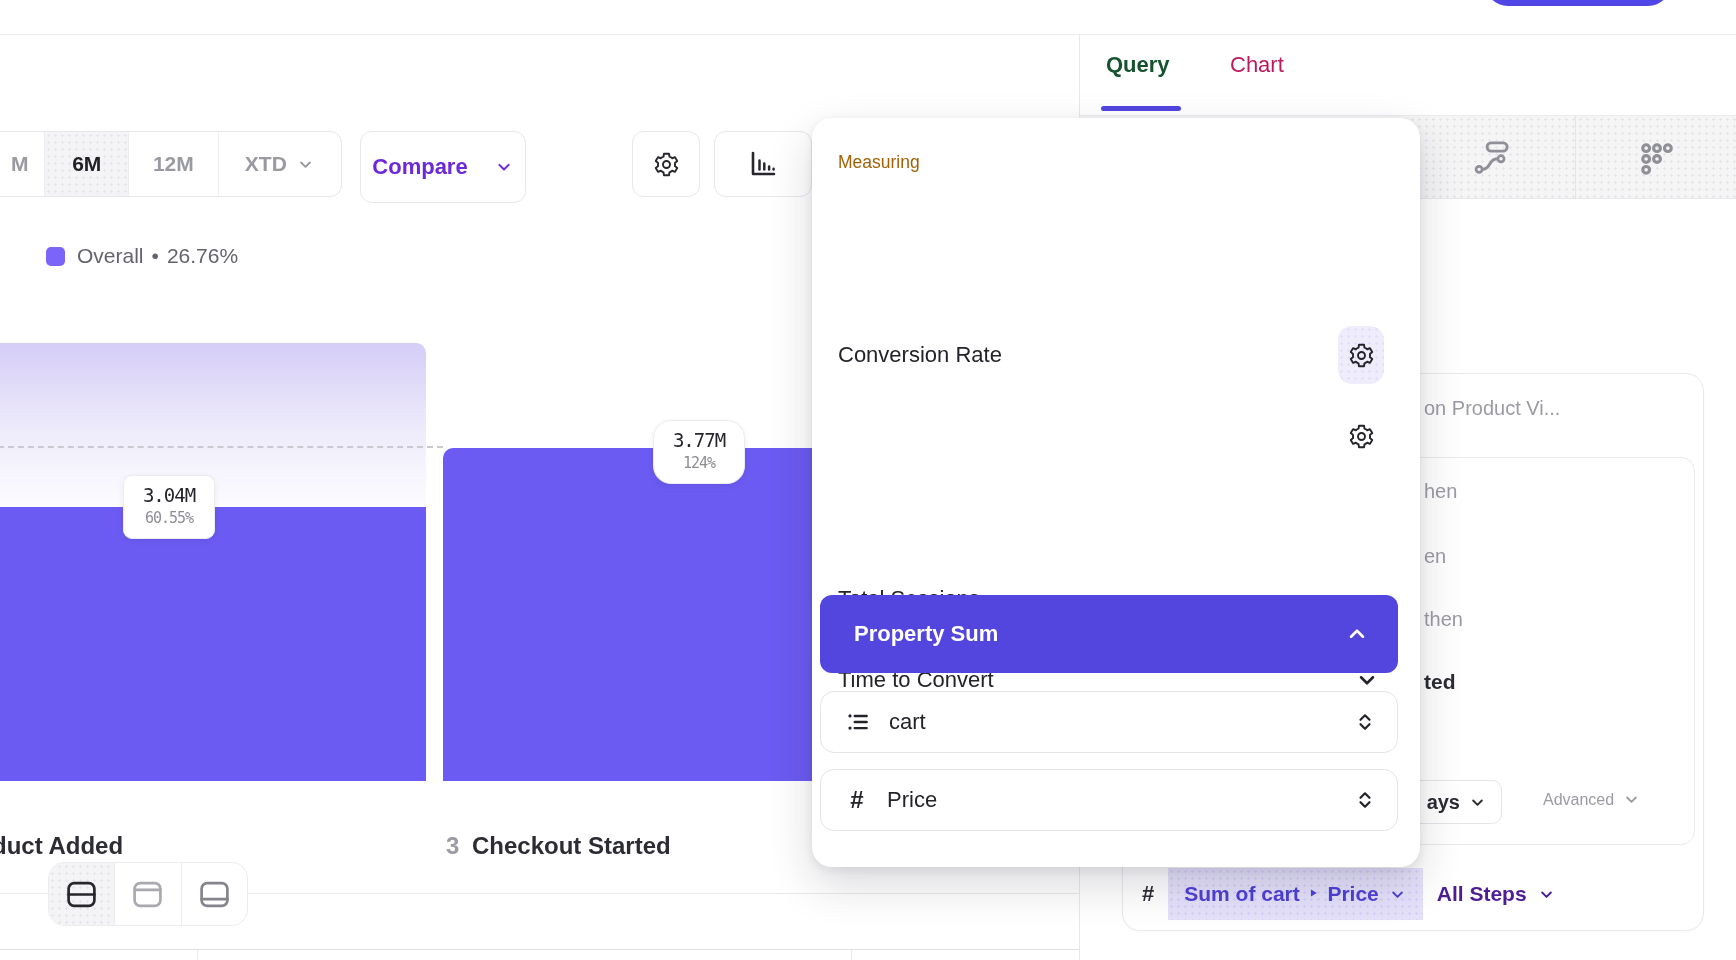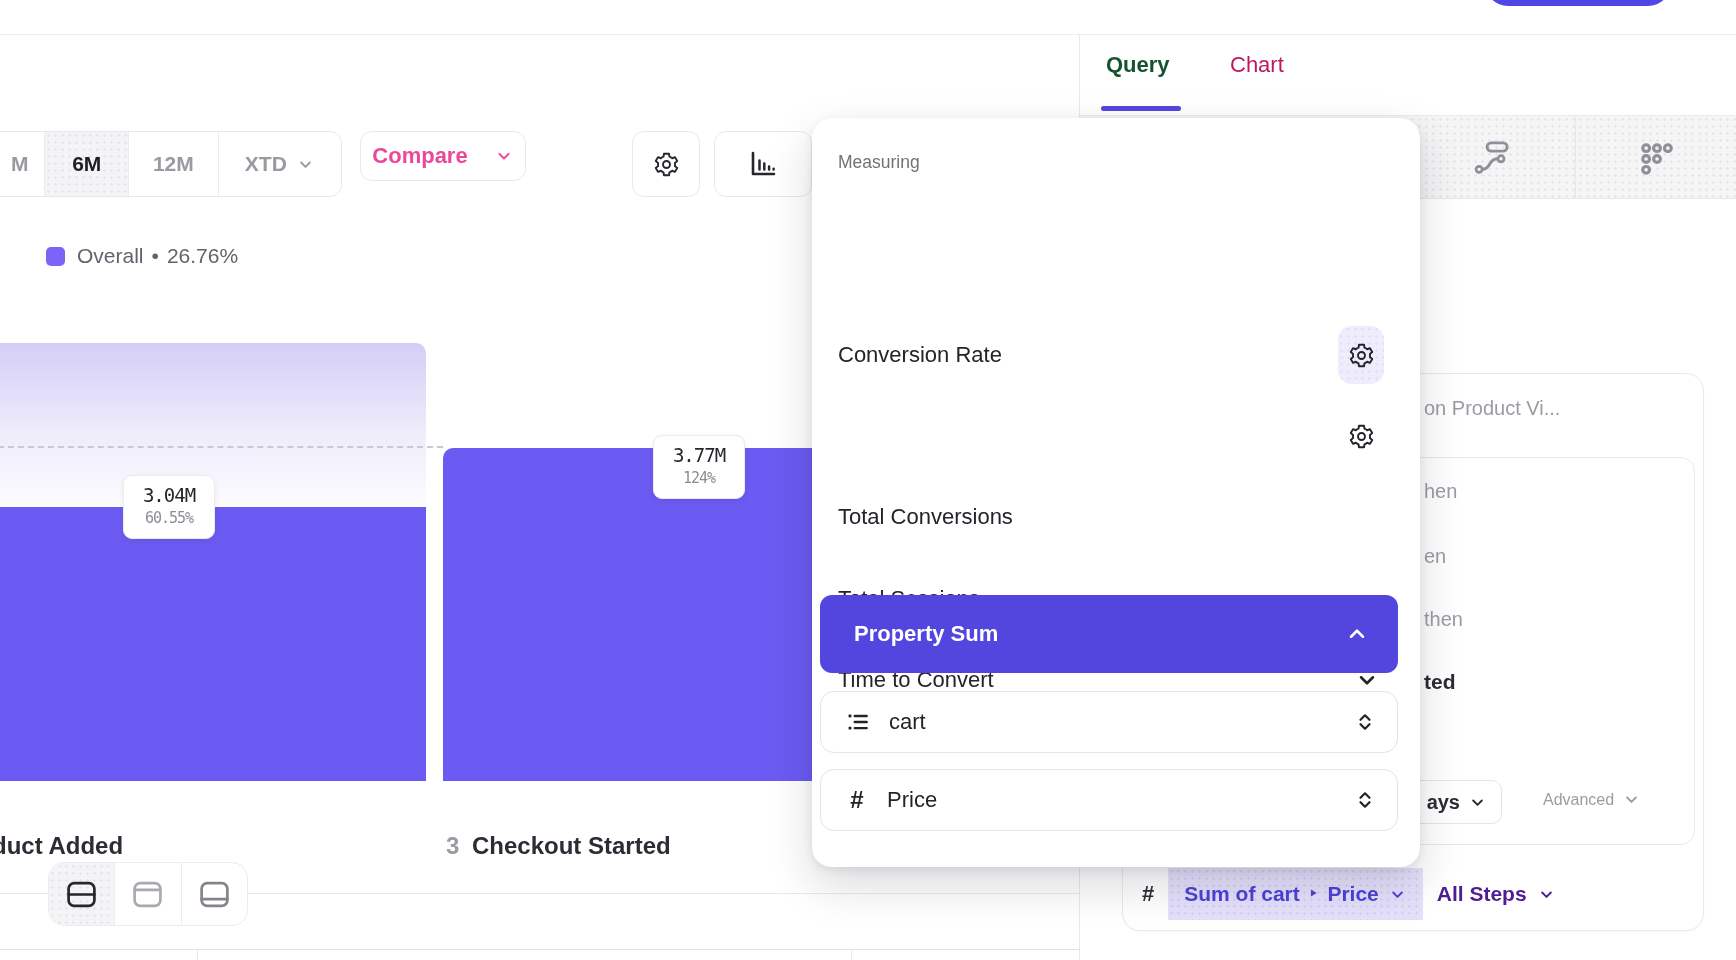--- a/index.html
+++ b/index.html
@@ -16,21 +16,21 @@
   
   #top-header { left:0; top:0; width:1736px; height:35px; background:#fff; border-bottom:1px solid #ededf0; z-index:60; }
   #top-action-btn { left:1485px; top:-40px; width:186px; height:46px; border-radius:23px; background:#4f46e5; z-index:61; }
 
   
   .btn-like { background:#fff; border:1.5px solid #e7e7ec; border-radius:12px; }
   #seg-control { left:-75px; top:131px; width:417px; height:66px; display:flex; overflow:hidden; }
   .seg-cell { display:flex; align-items:center; justify-content:center; font-size:21px; color:#9a9aa2; font-weight:600; border-left:1px solid #ececf0; }
   .seg-cell:first-child { border-left:none; justify-content:flex-end; padding-right:16px; }
   .seg-cell.active { background:#f4f4f6; background-image:radial-gradient(#e6e6ea 1.1px, transparent 1.1px); background-size:7px 7px; color:#1f1f26; font-weight:700; }
-  #compare-btn { left:360px; top:131px; width:166px; height:50px; display:flex; align-items:center; justify-content:center; gap:26px; font-size:22px; font-weight:600; color:#ec4899; }
+  #compare-btn { left:360px; top:131px; width:166px; height:72px; display:flex; align-items:center; justify-content:center; gap:26px; font-size:22px; font-weight:600; color:#6d28d9; }
   #gear-btn { left:632px; top:131px; width:68px; height:66px; display:flex; align-items:center; justify-content:center; color:#26262c; }
   #chart-type-btn { left:714px; top:131px; width:98px; height:66px; display:flex; align-items:center; justify-content:center; color:#26262c; }
   .chev { width:22px; height:22px; }
   .chev path { fill:none; stroke:currentColor; stroke-width:2.4; stroke-linecap:round; stroke-linejoin:round; }
 
   
   #legend { left:46px; top:244px; display:flex; align-items:center; gap:12px; }
   #legend-swatch { width:19px; height:19px; border-radius:5px; background:#7b64f8; }
   #legend-text { font-size:21px; color:#63636d; display:flex; gap:8px; align-items:center; }
 
@@ -38,21 +38,21 @@
   #bar1-light { left:-40px; top:343px; width:466px; height:165px; border-radius:10px 10px 0 0;
     background:linear-gradient(180deg,#d5cdf7 0%, #efecfb 55%, #fdfcff 100%); }
   #bar1-solid { left:-40px; top:507px; width:466px; height:274px; background:#6b5bf2; }
   #bar2-solid { left:443px; top:448px; width:460px; height:333px; border-radius:10px 10px 0 0; background:#6b5bf2; }
   #dash-line { left:-12px; top:446px; width:455px; border-top:2px dashed #c9c9d2; }
   .val-label { width:92px; height:64px; background:#fff; border:1px solid #ececf0; border-radius:9px;
     box-shadow:0 2px 6px rgba(20,20,40,.07); text-align:center; padding-top:8px; z-index:3; }
   .val-label .v { font-family:"DejaVu Sans Mono",monospace; font-size:19px; color:#26262c; letter-spacing:-1px; }
   .val-label .r { font-family:"DejaVu Sans Mono",monospace; font-size:15px; color:#8d8d96; margin-top:3px; letter-spacing:-1px; }
   #val1 { left:123px; top:475px; }
-  #val2 { left:653px; top:435px; }
+  #val2 { left:653px; top:420px;border-radius:18px; }
 
   
   .step-num { font-size:24px; font-weight:600; color:#9b9ba4; }
   .step-name { font-size:24px; font-weight:600; color:#2c2c34; }
   #hline1 { left:0; top:893px; width:1079px; border-top:1px solid #e9e9ec; }
   #hline2 { left:0; top:949px; width:1079px; border-top:1px solid #dfdfe4; }
   .vstub { top:950px; height:10px; border-left:1px solid #e9e9ed; }
 
   #layout-toggle { left:48px; top:862px; width:200px; height:64px; background:#fff; border:1.5px solid #ececf0; border-radius:16px; display:flex; overflow:hidden; z-index:4; }
   .toggle-cell { flex:1; display:flex; align-items:center; justify-content:center; border-left:1px solid #ececf0; }
@@ -85,21 +85,21 @@
   #measure-hash { font-size:22px; font-weight:600; color:#2c2c34; }
   #measure-pill { height:52px; display:flex; align-items:center; gap:9px; padding:0 16px; border-radius:0;
     background:#e5e1fb; background-image:radial-gradient(#d6cff6 1.1px, transparent 1.1px); background-size:7px 7px;
     color:#4f40d8; font-size:21px; font-weight:600; }
   #measure-pill .sep { font-size:15px; }
   #all-steps-btn { display:flex; align-items:center; gap:10px; font-size:21px; font-weight:700; color:#4c1d95; }
 
   
   #measuring-panel { left:812px; top:118px; width:608px; height:749px; background:#fff; border-radius:20px; z-index:50;
     box-shadow:0 18px 45px rgba(22,22,46,.16), 0 3px 10px rgba(22,22,46,.08); }
-  #measuring-title { left:26px; top:34px; font-size:17.5px; color:#737373; position:absolute; }
+  #measuring-title { left:26px; top:34px; font-size:17.5px; color:#a16207; position:absolute; }
   .menu-item { position:absolute; left:0; width:100%; height:64px; display:flex; align-items:center; padding:0 22px 0 26px; font-size:22px; font-weight:500; color:#232329; cursor:default;justify-content:flex-end; }
   .menu-item .lbl { flex:1; }
   .gear-box { position:absolute; width:46px; height:58px; border-radius:14px; display:flex; align-items:center; justify-content:center; color:#232329; }
   .gear-box.hl { background:#efecfb; background-image:radial-gradient(#e2ddf8 1.1px, transparent 1.1px); background-size:7px 7px; }
   .gear-ic { width:27px; height:27px; }
   #prop-sum-btn { position:absolute; left:8px; top:477px; width:578px; height:78px; border-radius:12px; background:#5346de; color:#fff;
     display:flex; align-items:center; justify-content:space-between; padding:0 28px 0 34px; font-size:22px; font-weight:700; }
   .prop-select { position:absolute; left:8px; width:578px; height:62px; border:1.5px solid #e4e4e9; border-radius:14px; background:#fff;
     display:flex; align-items:center; padding:0 20px 0 24px; gap:18px; font-size:22px; font-weight:500; color:#232329; }
   .prop-select .lbl { flex:1; }
@@ -279,23 +279,20 @@
       </svg>
     </div>
 
     <div class="gear-box" style="left:526px; top:289px;">
       <svg class="gear-ic" viewBox="0 0 24 24">
         <circle class="stroke-ic" cx="12" cy="12" r="3.1"></circle>
         <path class="stroke-ic" d="M19.6 12c0-.48-.05-.95-.13-1.41l2.07-1.63-2.02-3.5-2.45.99a7.6 7.6 0 0 0-2.45-1.42L14.25 2.4h-4.5l-.37 2.63c-.89.32-1.72.8-2.45 1.42l-2.45-.99-2.02 3.5 2.07 1.63a7.8 7.8 0 0 0 0 2.82l-2.07 1.63 2.02 3.5 2.45-.99c.73.62 1.56 1.1 2.45 1.42l.37 2.63h4.5l.37-2.63a7.6 7.6 0 0 0 2.45-1.42l2.45.99 2.02-3.5-2.07-1.63c.08-.46.13-.93.13-1.41Z"></path>
       </svg>
     </div>
 
-    <div class="menu-item" style="top:367px">
-      <span class="lbl">Total Conversions</span>
-    </div>
     <div class="menu-item" style="top:449px">
       <span class="lbl">Total Sessions</span>
     </div>
     <div class="menu-item" style="top:530px">
       <span class="lbl">Time to Convert</span>
       <svg class="chev" style="width:26px;height:26px;margin-right:18px" viewBox="0 0 24 24">
           <path d="M6.5 9.5 12 15l5.5-5.5"></path>
         </svg>
     </div>
 

